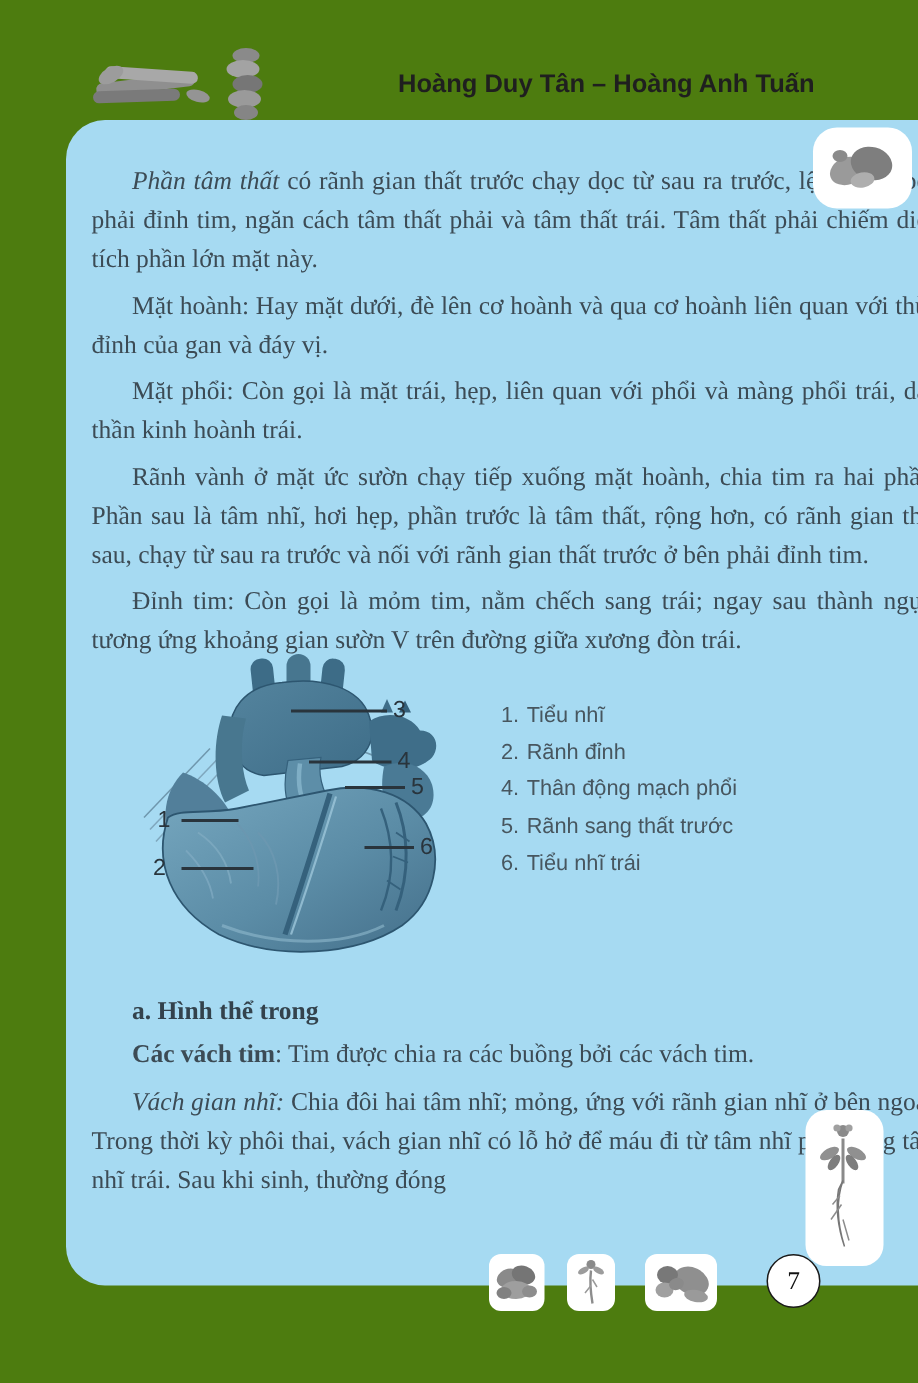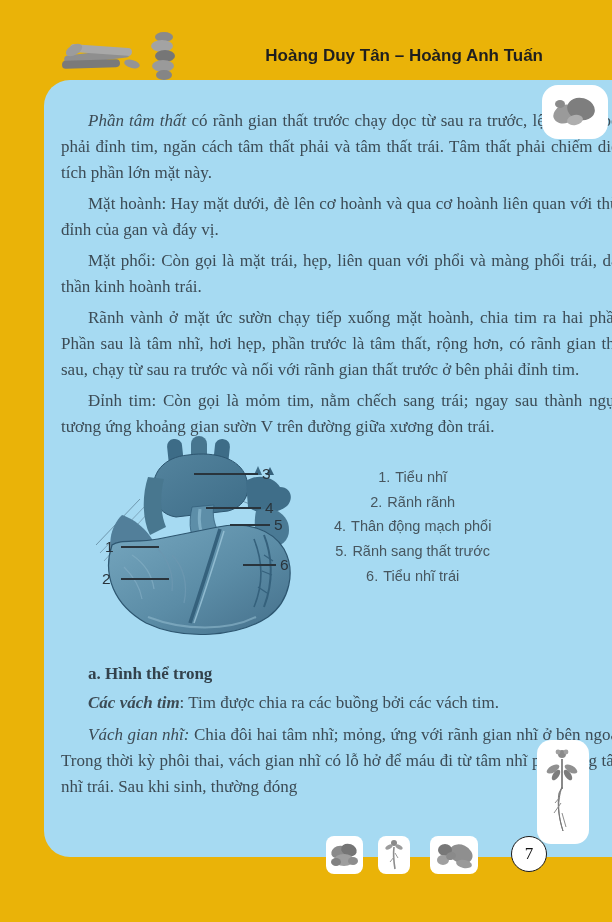--- a/index.html
+++ b/index.html
@@ -1,43 +1,43 @@
 <!DOCTYPE html>
 <html><head>
 <meta charset="utf-8">
 <style>
   html,body{margin:0;padding:0;background:#fff;}
-  .page{position:relative;width:612px;height:922px;background:#eab308;overflow:hidden;
+  .page{position:relative;width:612px;height:922px;background:#4d7c0f;overflow:hidden;
         font-family:"Liberation Serif",serif;}
   
   .hdr-title{position:absolute;top:46px;left:0;right:69px;text-align:right;
         font-family:"Liberation Sans",sans-serif;font-weight:bold;font-size:17px;color:#1f1f1f;}
   .hdr-deco1{position:absolute;left:58px;top:38px;}
   .hdr-deco2{position:absolute;left:146px;top:30px;}
   
   .panel{position:absolute;left:44px;top:80px;width:596px;height:777px;background:#a6daf2;
         border-radius:26px;box-sizing:border-box;padding:28px 13px 0 17px;}
   .para{margin:0 0 5px;text-indent:27px;font-size:17px;line-height:26px;
         text-align:justify;color:#3c4b55;}
   .para .ital{font-style:italic;}
   
   .fig{position:relative;height:212px;margin-top:-10px;}
   .heart-svg{position:absolute;left:27px;top:0;}
   .co{position:absolute;font-family:"Liberation Sans",sans-serif;font-size:15.5px;
         color:#29343c;line-height:1;}
   .co-line{position:absolute;height:1.6px;background:#29343c;}
   .legend{position:absolute;left:273px;top:30px;margin:0;padding:0;list-style:none;
-        font-family:"Liberation Sans",sans-serif;font-size:14.5px;line-height:24.7px;color:#47565f;text-align:center;}
+        font-family:"Liberation Sans",sans-serif;font-size:14.5px;line-height:24.7px;color:#47565f;}
   .legend .lnum{margin-right:5px;}
   
   .sec-head{margin:14px 0 3px;text-indent:27px;font-size:17px;line-height:26px;
         font-weight:bold;color:#33424c;}
   .sub{margin:0 0 6px;text-indent:27px;font-size:17px;line-height:26px;
         text-align:justify;color:#3c4b55;}
-  .sub .bi{font-weight:bold;font-style:italic;}
+  .sub .bi{font-weight:bold;}
   .sub .it{font-style:italic;margin-top:36px;}
   
   .notch{position:absolute;background:#fff;}
   .notch-top{left:542px;top:85px;width:66px;height:54px;border-radius:16px;}
   .notch-mid{left:537px;top:740px;width:52px;height:104px;border-radius:14px;}
   .deco-top{position:absolute;left:551px;top:92px;}
   .deco-mid{position:absolute;left:546px;top:747px;}
   
   .tile{position:absolute;top:836px;background:#fff;border-radius:8px;display:flex;
         align-items:center;justify-content:center;}
@@ -145,21 +145,21 @@
 
       <span class="co" style="left:44px;top:104px;">1</span>
       <span class="co" style="left:41px;top:136px;">2</span>
       <span class="co" style="left:201px;top:31px;">3</span>
       <span class="co" style="left:204px;top:65px;">4</span>
       <span class="co" style="left:213px;top:82px;">5</span>
       <span class="co" style="left:219px;top:122px;">6</span>
 
       <ul class="legend">
         <li><span class="lnum">1.</span><span>Tiểu nhĩ</span></li>
-        <li><span class="lnum">2.</span><span>Rãnh rãnh</span></li>
+        <li><span class="lnum">2.</span><span>Rãnh đỉnh</span></li>
         <li><span class="lnum">4.</span><span>Thân động mạch phổi</span></li>
         <li><span class="lnum">5.</span><span>Rãnh sang thất trước</span></li>
         <li><span class="lnum">6.</span><span>Tiểu nhĩ trái</span></li>
       </ul>
     </div>
 
     <div class="sec-head">a. Hình thể trong</div>
 
     <p class="sub"><span class="bi">Các vách tim</span><span>: Tim được chia ra các buồng bởi các vách tim.</span></p>
 

